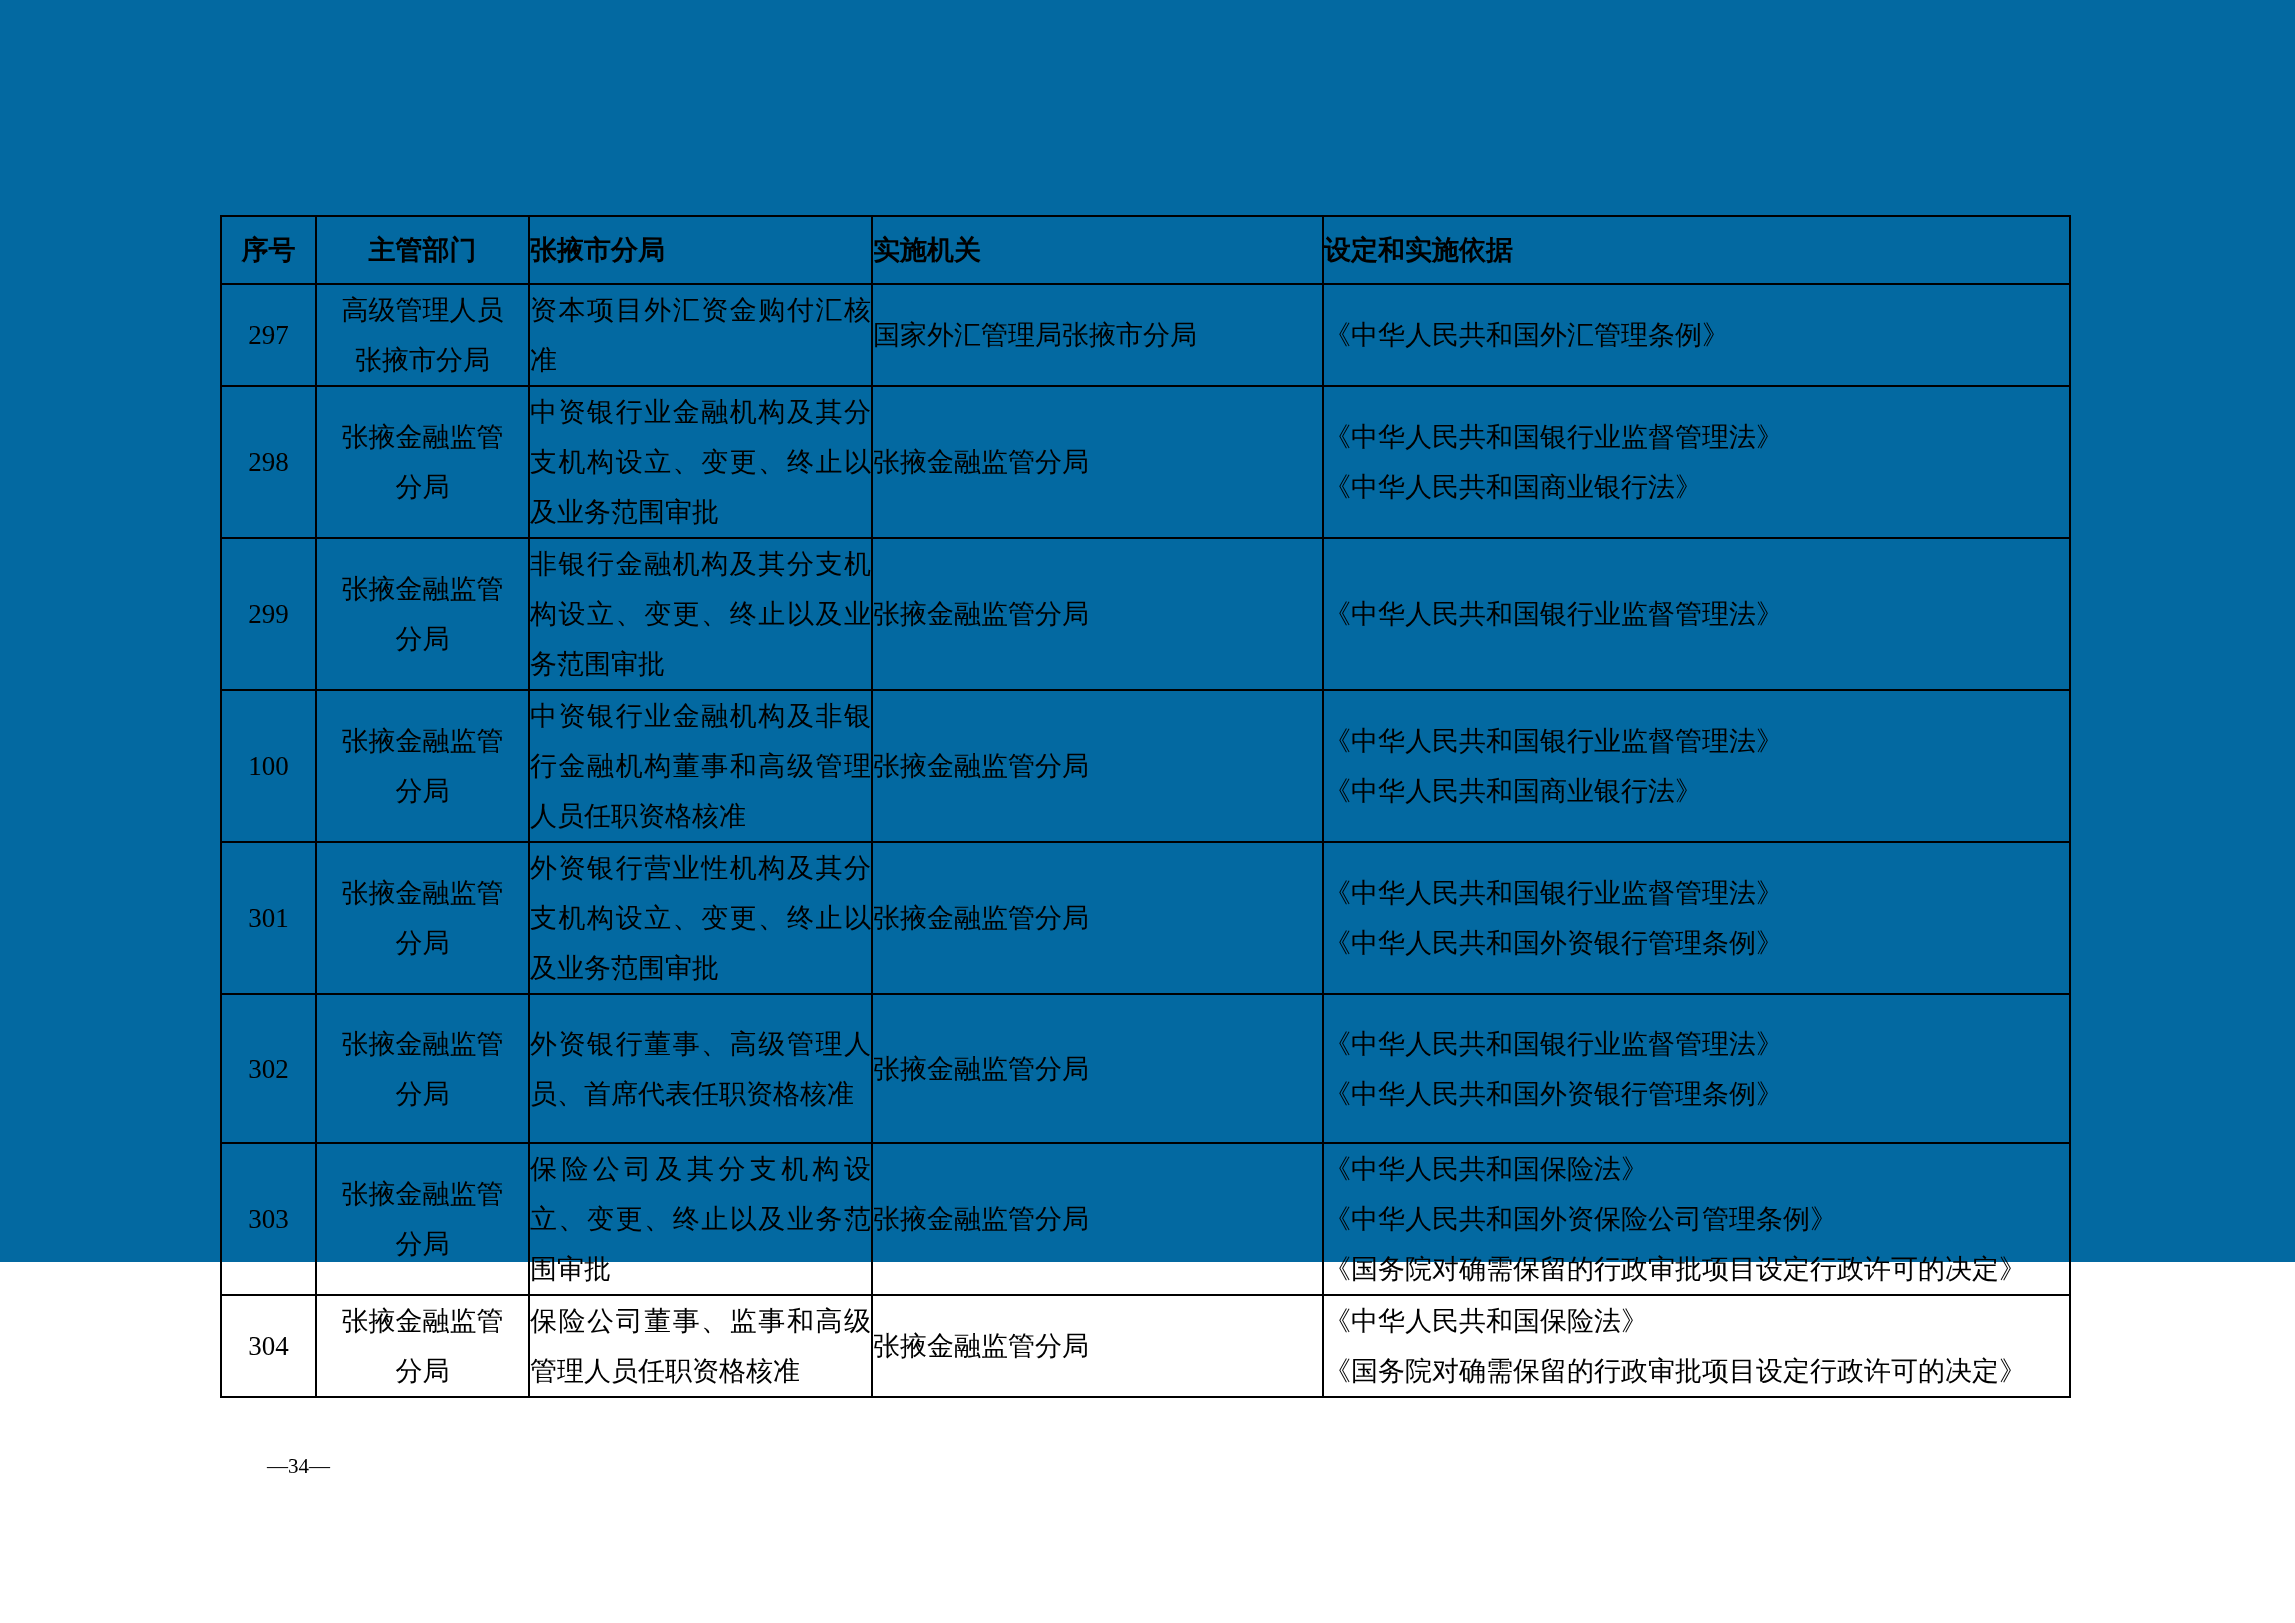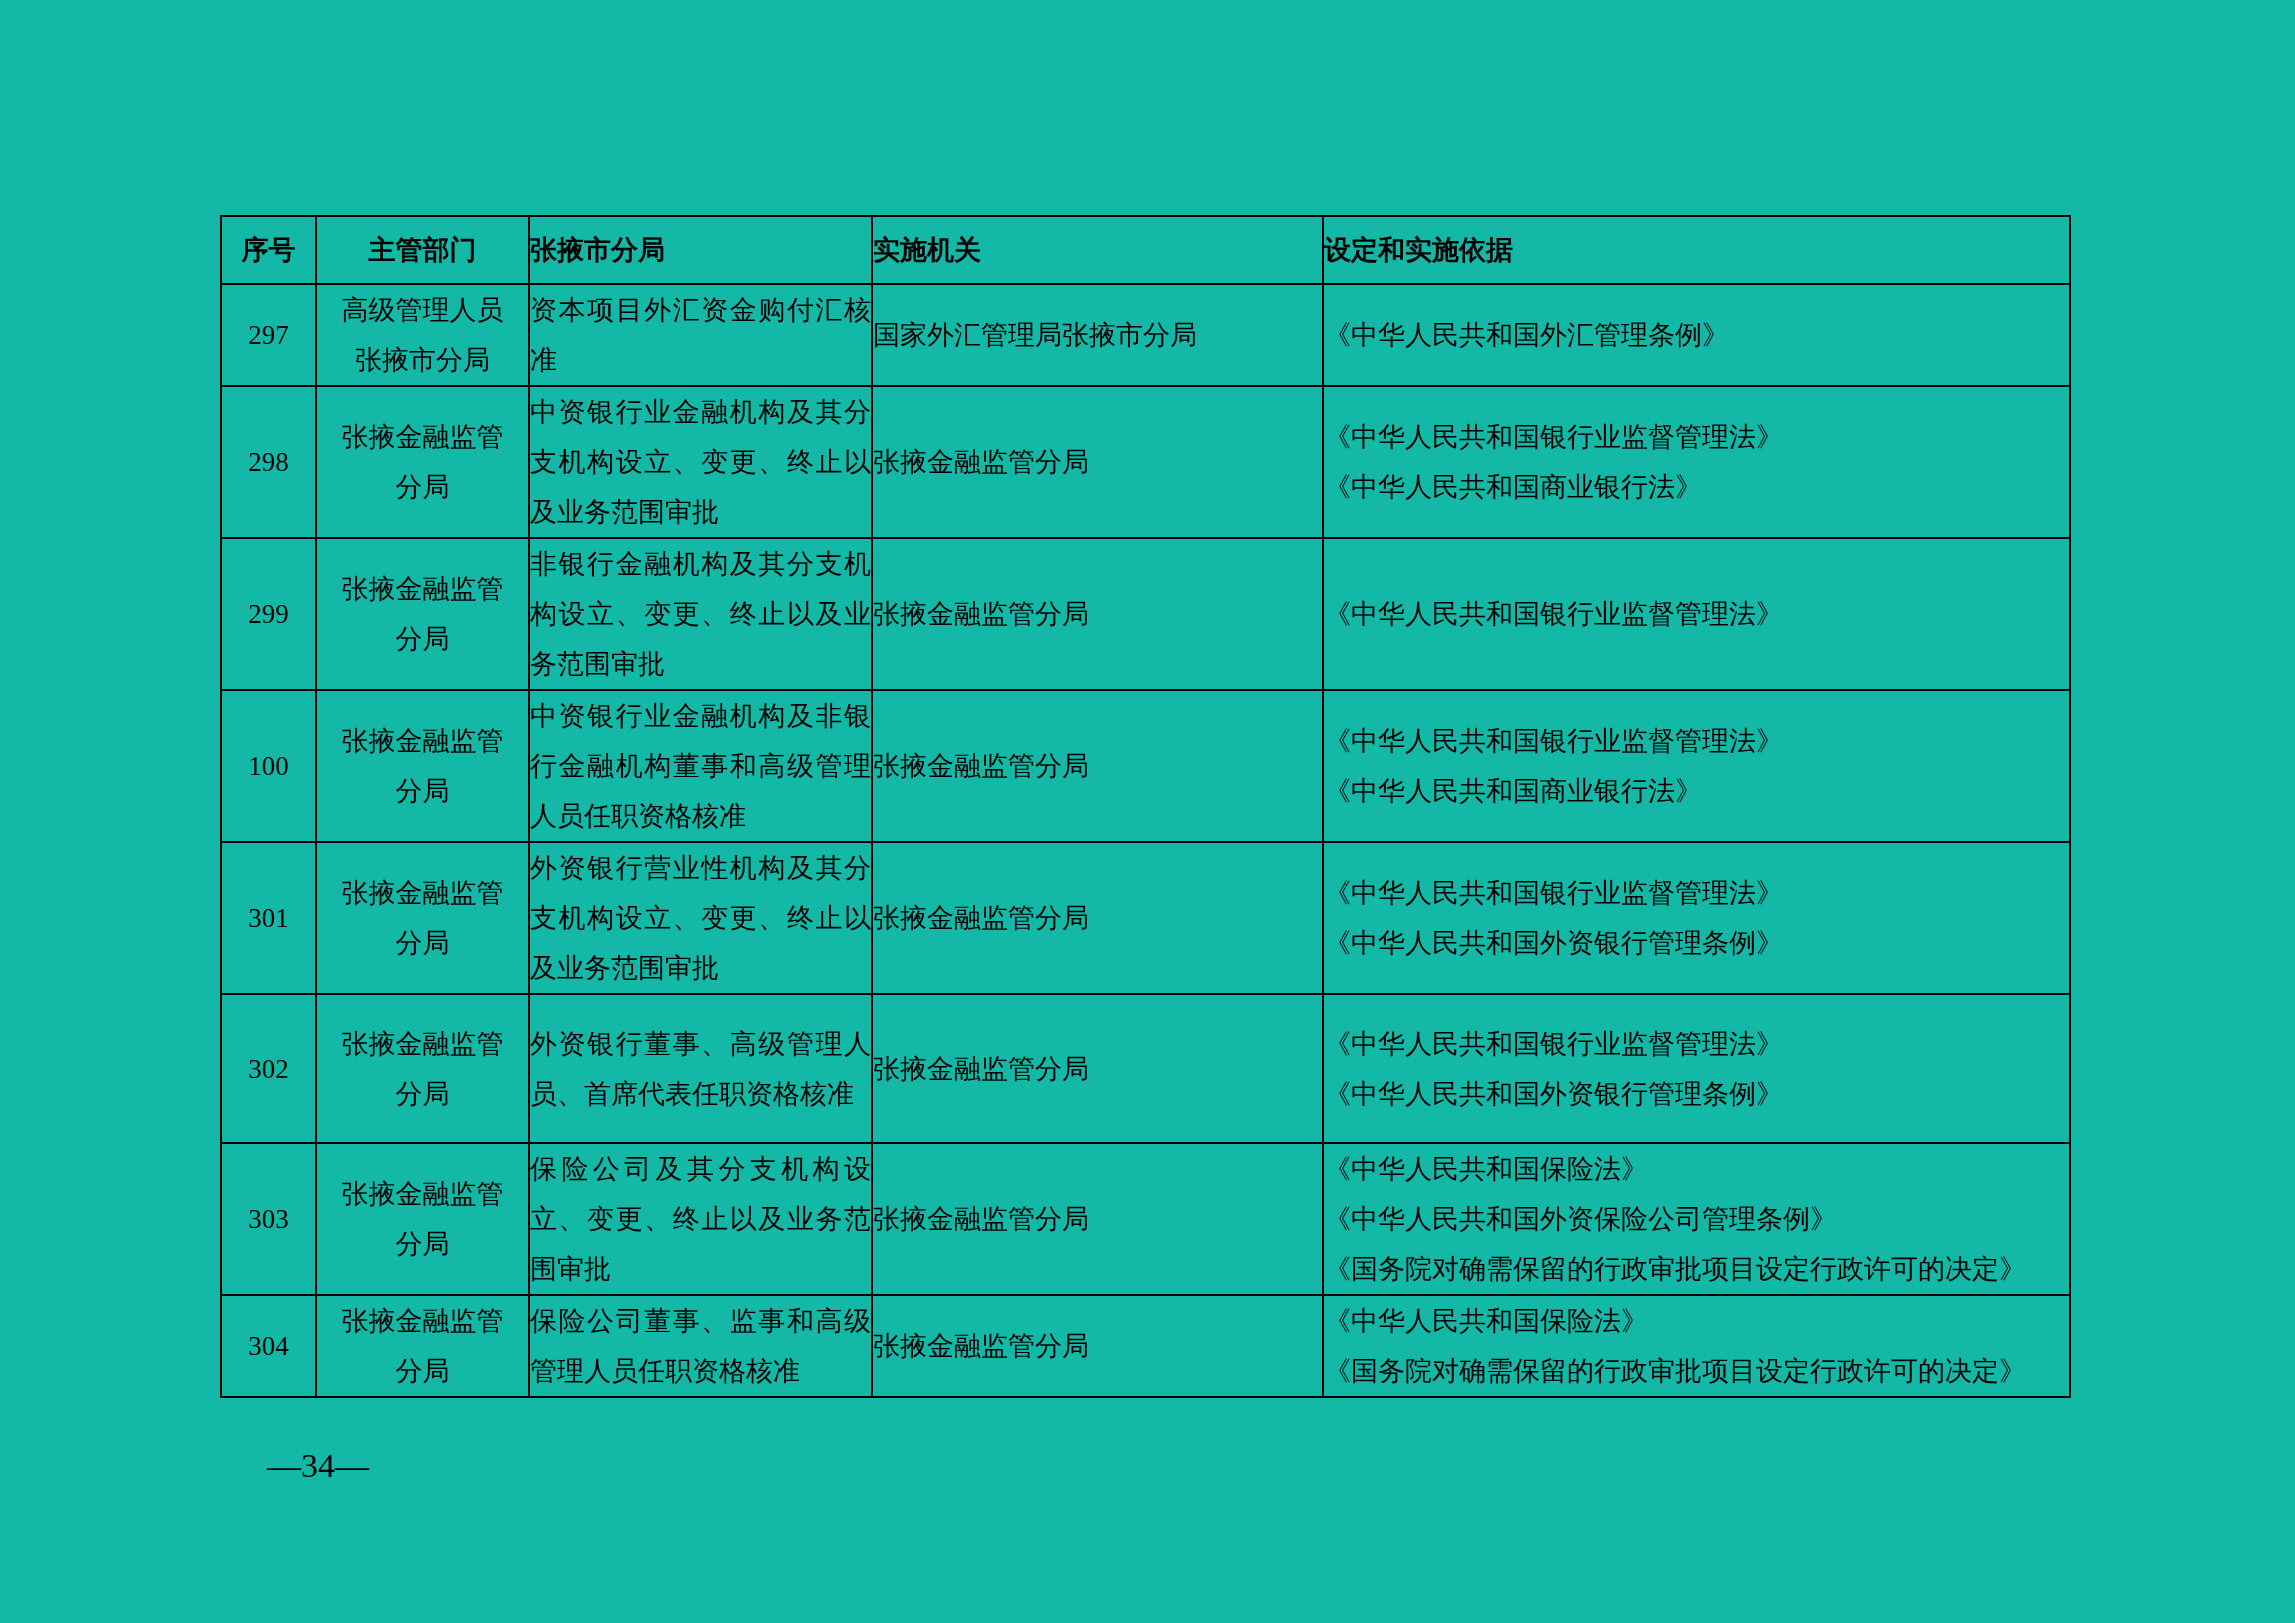--- a/index.html
+++ b/index.html
@@ -8,22 +8,22 @@
     height: 1623px;
     background: #ffffff;
     position: relative;
     font-family: "Liberation Serif", "DejaVu Serif", serif;
     color: #000000;
   }
   .page {
     position: absolute;
     left: 0; top: 0;
     width: 2295px;
-    height: 1623px;
-    background: #14b8a6;
+    height: 1262px;
+    background: #0369a1;
   }
   table.doc-table {
     position: absolute;
     left: 220px;
     top: 215px;
     width: 1849px;
     border-collapse: collapse;
     table-layout: fixed;
   }
   .c-no     { width: 95px; }
@@ -67,21 +67,21 @@
   td.agency { text-align: left; padding-left: 11px; border-radius: 10px; }
   td.basis  { text-align: left; padding-left: 11px; }
 
   .dline { display: block; }
   .bline { display: block; white-space: nowrap; }
 
   .page-number {
     position: absolute;
     left: 267px;
     top: 1441px;
-    font-size: 34px;
+    font-size: 21px;
     line-height: 50px;
     font-family: "Liberation Serif", "DejaVu Serif", serif;
     color: #000000;
   }
 </style>
 </head>
 <body>
 
 <div class="page">
 

